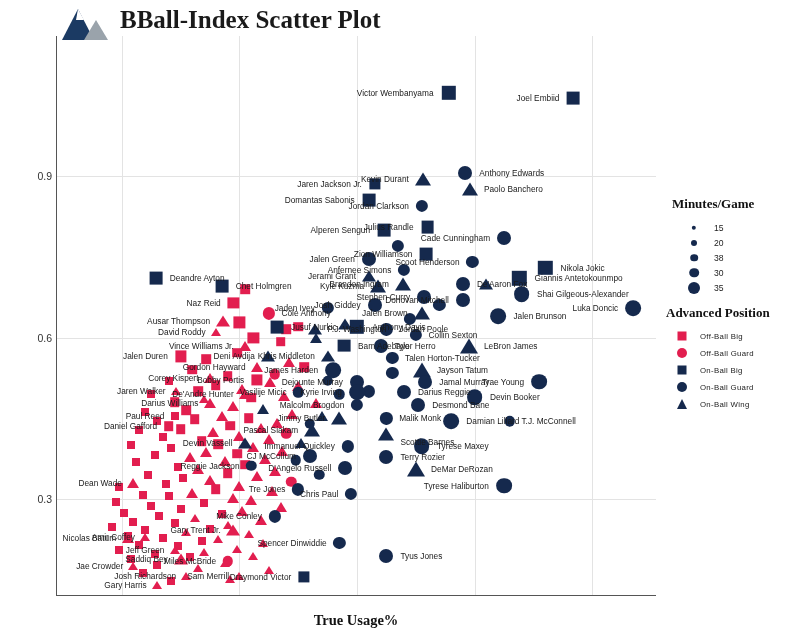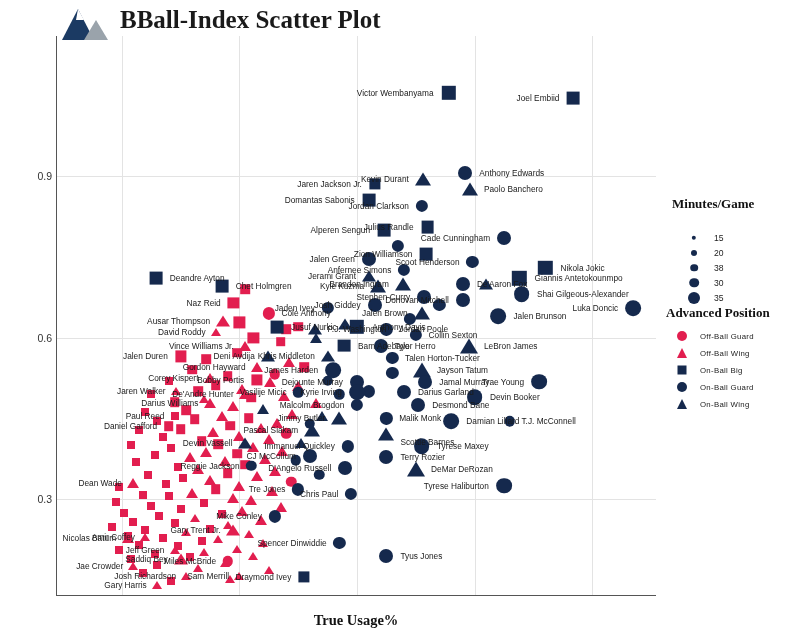--- a/index.html
+++ b/index.html
@@ -111,21 +111,21 @@
     position: absolute;
     left: 672px;
     top: 196px;
     width: 124px;
   }
   #legend-size-title {
     font-family: "Liberation Serif", serif;
     font-size: 13px;
     font-weight: bold;
     color: #111;
-    margin-bottom: 18px;
+    margin-bottom: 8px;
   }
   .lg-size-row {
     position: relative;
     height: 15px;
   }
   .lg-size-dot {
     position: absolute;
     left: 22px;
     top: 50%;
     transform: translate(-50%, -50%);
@@ -491,21 +491,21 @@
         <div class="lbl l" style="left: 379.956px; top: 333.846px;">Jayson Tatum</div>
         <div class="lbl r" style="left: 141.441px; top: 341.923px;">Corey Kispert</div>
         <div class="lbl r" style="left: 187.25px; top: 343.538px;">Bobby Portis</div>
         <div class="lbl r" style="left: 286px; top: 345.692px;">Dejounte Murray</div>
         <div class="lbl l" style="left: 382.235px; top: 345.692px;">Jamal Murray</div>
         <div class="lbl r" style="left: 467.103px; top: 345.692px;">Trae Young</div>
         <div class="lbl r" style="left: 108.574px; top: 355.385px;">Jaren Walker</div>
         <div class="lbl r" style="left: 176.735px; top: 358.077px;">De'Andre Hunter</div>
         <div class="lbl r" style="left: 229.676px; top: 356.462px;">Vasilije Micic</div>
         <div class="lbl r" style="left: 284.75px; top: 356.462px;">Kyrie Irving</div>
-        <div class="lbl l" style="left: 361.059px; top: 356.462px;">Darius Garland</div>
+        <div class="lbl l" style="left: 361.059px; top: 356.462px;">Darius Reggie</div>
         <div class="lbl l" style="left: 432.897px; top: 360.769px;">Devin Booker</div>
         <div class="lbl r" style="left: 141.441px; top: 367.231px;">Darius Williams</div>
         <div class="lbl r" style="left: 287.25px; top: 368.846px;">Malcolm Brogdon</div>
         <div class="lbl l" style="left: 375.176px; top: 368.846px;">Desmond Bane</div>
         <div class="lbl r" style="left: 107.397px; top: 379.615px;">Paul Reed</div>
         <div class="lbl r" style="left: 268.353px; top: 382.308px;">Jimmy Butler</div>
         <div class="lbl l" style="left: 342.162px; top: 382.308px;">Malik Monk</div>
         <div class="lbl l" style="left: 409.368px; top: 385px;">Damian Lillard</div>
         <div class="lbl l" style="left: 464.441px; top: 385px;">T.J. McConnell</div>
         <div class="lbl r" style="left: 100.265px; top: 390.385px;">Daniel Gafford</div>
@@ -528,21 +528,21 @@
         <div class="lbl r" style="left: 77.9853px; top: 500.769px;">Amir Coffey</div>
         <div class="lbl r" style="left: 59.0882px; top: 501.846px;">Nicolas Batum</div>
         <div class="lbl r" style="left: 269.603px; top: 507.231px;">Spencer Dinwiddie</div>
         <div class="lbl r" style="left: 107.397px; top: 514.231px;">Jeff Green</div>
         <div class="lbl l" style="left: 343.412px; top: 519.615px;">Tyus Jones</div>
         <div class="lbl r" style="left: 110.779px; top: 523.385px;">Saddiq Bey</div>
         <div class="lbl r" style="left: 159.088px; top: 525px;">Miles McBride</div>
         <div class="lbl r" style="left: 66.2206px; top: 530.385px;">Jae Crowder</div>
         <div class="lbl r" style="left: 119.162px; top: 539.538px;">Josh Richardson</div>
         <div class="lbl r" style="left: 172.103px; top: 539.538px;">Sam Merrill</div>
-        <div class="lbl r" style="left: 234.309px; top: 541.154px;">Draymond Ivey</div>
+        <div class="lbl r" style="left: 234.309px; top: 541.154px;">Draymond Victor</div>
         <div class="lbl r" style="left: 89.75px; top: 549.231px;">Gary Harris</div>
       </div>
   </div>
 
   <div id="legend-size">
     <div id="legend-size-title">Minutes/Game</div>
     <div id="legend-size-rows">
         <div class="lg-size-row">
           <div class="lg-size-dot" style="width: 4.4px; height: 4.4px;"></div>
           <div class="lg-size-txt">15</div>
@@ -563,26 +563,26 @@
           <div class="lg-size-dot" style="width: 12px; height: 12px;"></div>
           <div class="lg-size-txt">35</div>
         </div>
       </div>
   </div>
 
   <div id="legend-pos">
     <div id="legend-pos-title">Advanced Position</div>
     <div id="legend-pos-rows">
         <div class="lg-pos-row">
+          <div class="lg-pos-mark" style="width: 9px; height: 9px; background: rgb(226, 30, 79);"></div>
+          <div class="lg-pos-txt">Off-Ball Big</div>
+        </div>
+        <div class="lg-pos-row">
           <div class="lg-pos-mark" style="width: 10px; height: 10px; background: rgb(226, 30, 79); border-radius: 50%;"></div>
           <div class="lg-pos-txt">Off-Ball Guard</div>
-        </div>
-        <div class="lg-pos-row">
-          <div class="lg-pos-mark" style="width: 0px; height: 0px; border-left: 5.5px solid transparent; border-right: 5.5px solid transparent; border-bottom: 10px solid rgb(226, 30, 79);"></div>
-          <div class="lg-pos-txt">Off-Ball Wing</div>
         </div>
         <div class="lg-pos-row">
           <div class="lg-pos-mark" style="width: 9px; height: 9px; background: rgb(21, 41, 77);"></div>
           <div class="lg-pos-txt">On-Ball Big</div>
         </div>
         <div class="lg-pos-row">
           <div class="lg-pos-mark" style="width: 10px; height: 10px; background: rgb(21, 41, 77); border-radius: 50%;"></div>
           <div class="lg-pos-txt">On-Ball Guard</div>
         </div>
         <div class="lg-pos-row">

